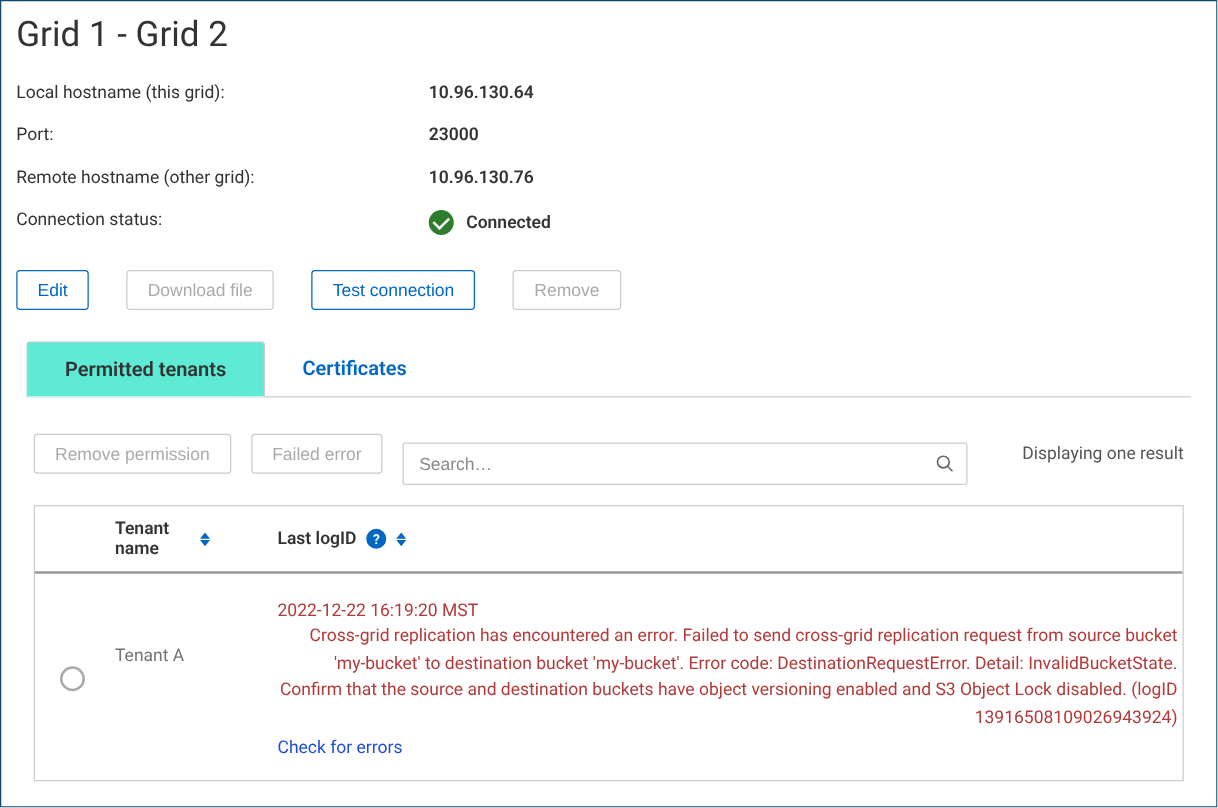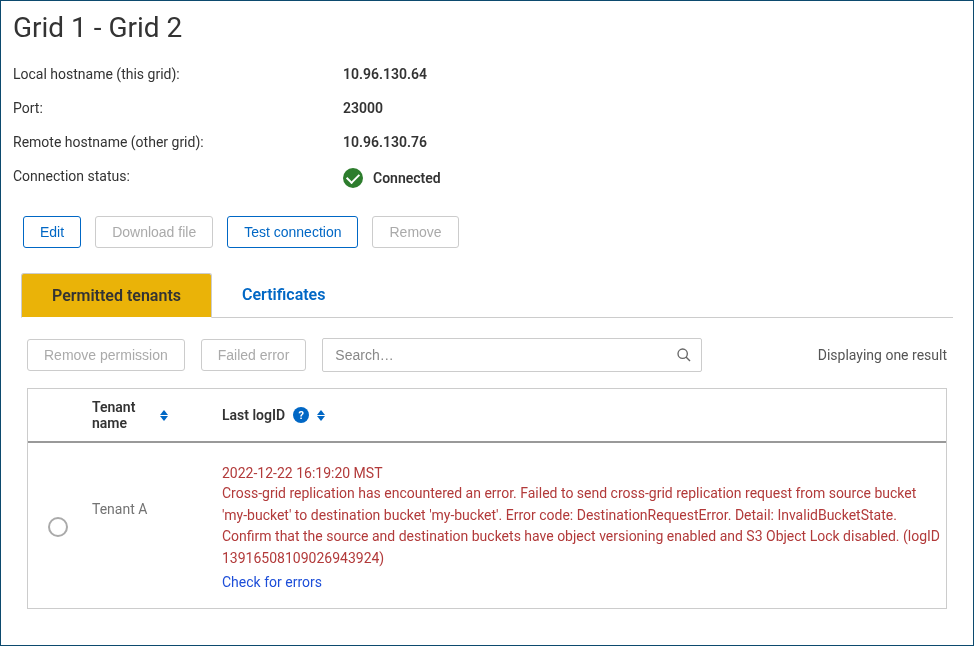--- a/index.html
+++ b/index.html
@@ -40,21 +40,21 @@
     align-items: center; justify-content: center;
   }
   .check-circle::after {
     content: "";
     width: 6px; height: 10px;
     border: solid #fff;
     border-width: 0 2px 2px 0;
     transform: rotate(45deg);
     margin-top: -2px;
   }
-  .btn-row { display: flex; gap: 14px; margin-bottom: 24px; margin-left: 10px; }
+  .btn-row { display: flex; gap: 30px; margin-bottom: 24px; }
   .btn {
     padding: 7px 16px;
     border: 1px solid #0067c5;
     background: #fff;
     color: #0067c5;
     font-size: 14px;
     border-radius: 3px;
     cursor: pointer;
   }
   .btn.disabled {
@@ -73,33 +73,34 @@
     cursor: pointer;
     position: relative;
     top: 1px;
   }
   .tab.active {
     font-weight: 600;
     color: #333;
     border: 1px solid #ccc;
     border-bottom: 1px solid #fff;
     border-radius: 3px 3px 0 0;
-    background: #eab308;
+    background: #5eead4;
   }
   .tab.inactive { color: #0067c5; font-weight: 600; }
   .tab-content { padding: 20px 6px 0 6px; }
   .toolbar {
     display: flex;
     align-items: center;
     gap: 16px;
     margin-bottom: 16px;
   }
   .search-wrap {
     position: relative;
-    width: 380px;
+    width: 452px;
+    margin-top: 16px;
   }
   .search-input {
     width: 100%;
     padding: 8px 36px 8px 12px;
     border: 1px solid #ccc;
     border-radius: 2px;
     font-size: 14px;
     color: #333;
   }
   .search-input::placeholder { color: #888; }
@@ -168,21 +169,21 @@
     border-radius: 50%;
     background: #fff;
   }
   .tenant-link {
     color: #737373;
     cursor: pointer;
     padding-top: 36px;
     display: inline-block;
   }
   .err-ts { color: #b23a3a; margin-bottom: 2px; }
-  .err-msg { color: #b23a3a; line-height: 1.55; }
+  .err-msg { color: #b23a3a; line-height: 1.55; text-align: right; }
   .check-link { color: #1d4ed8; cursor: pointer; margin-top: 4px; display: inline-block; }
 </style>
 </head>
 <body>
 
 <div class="page">
 
   <h1 class="page-title">Grid 1 - Grid 2</h1>
 
   <div class="info-grid">

